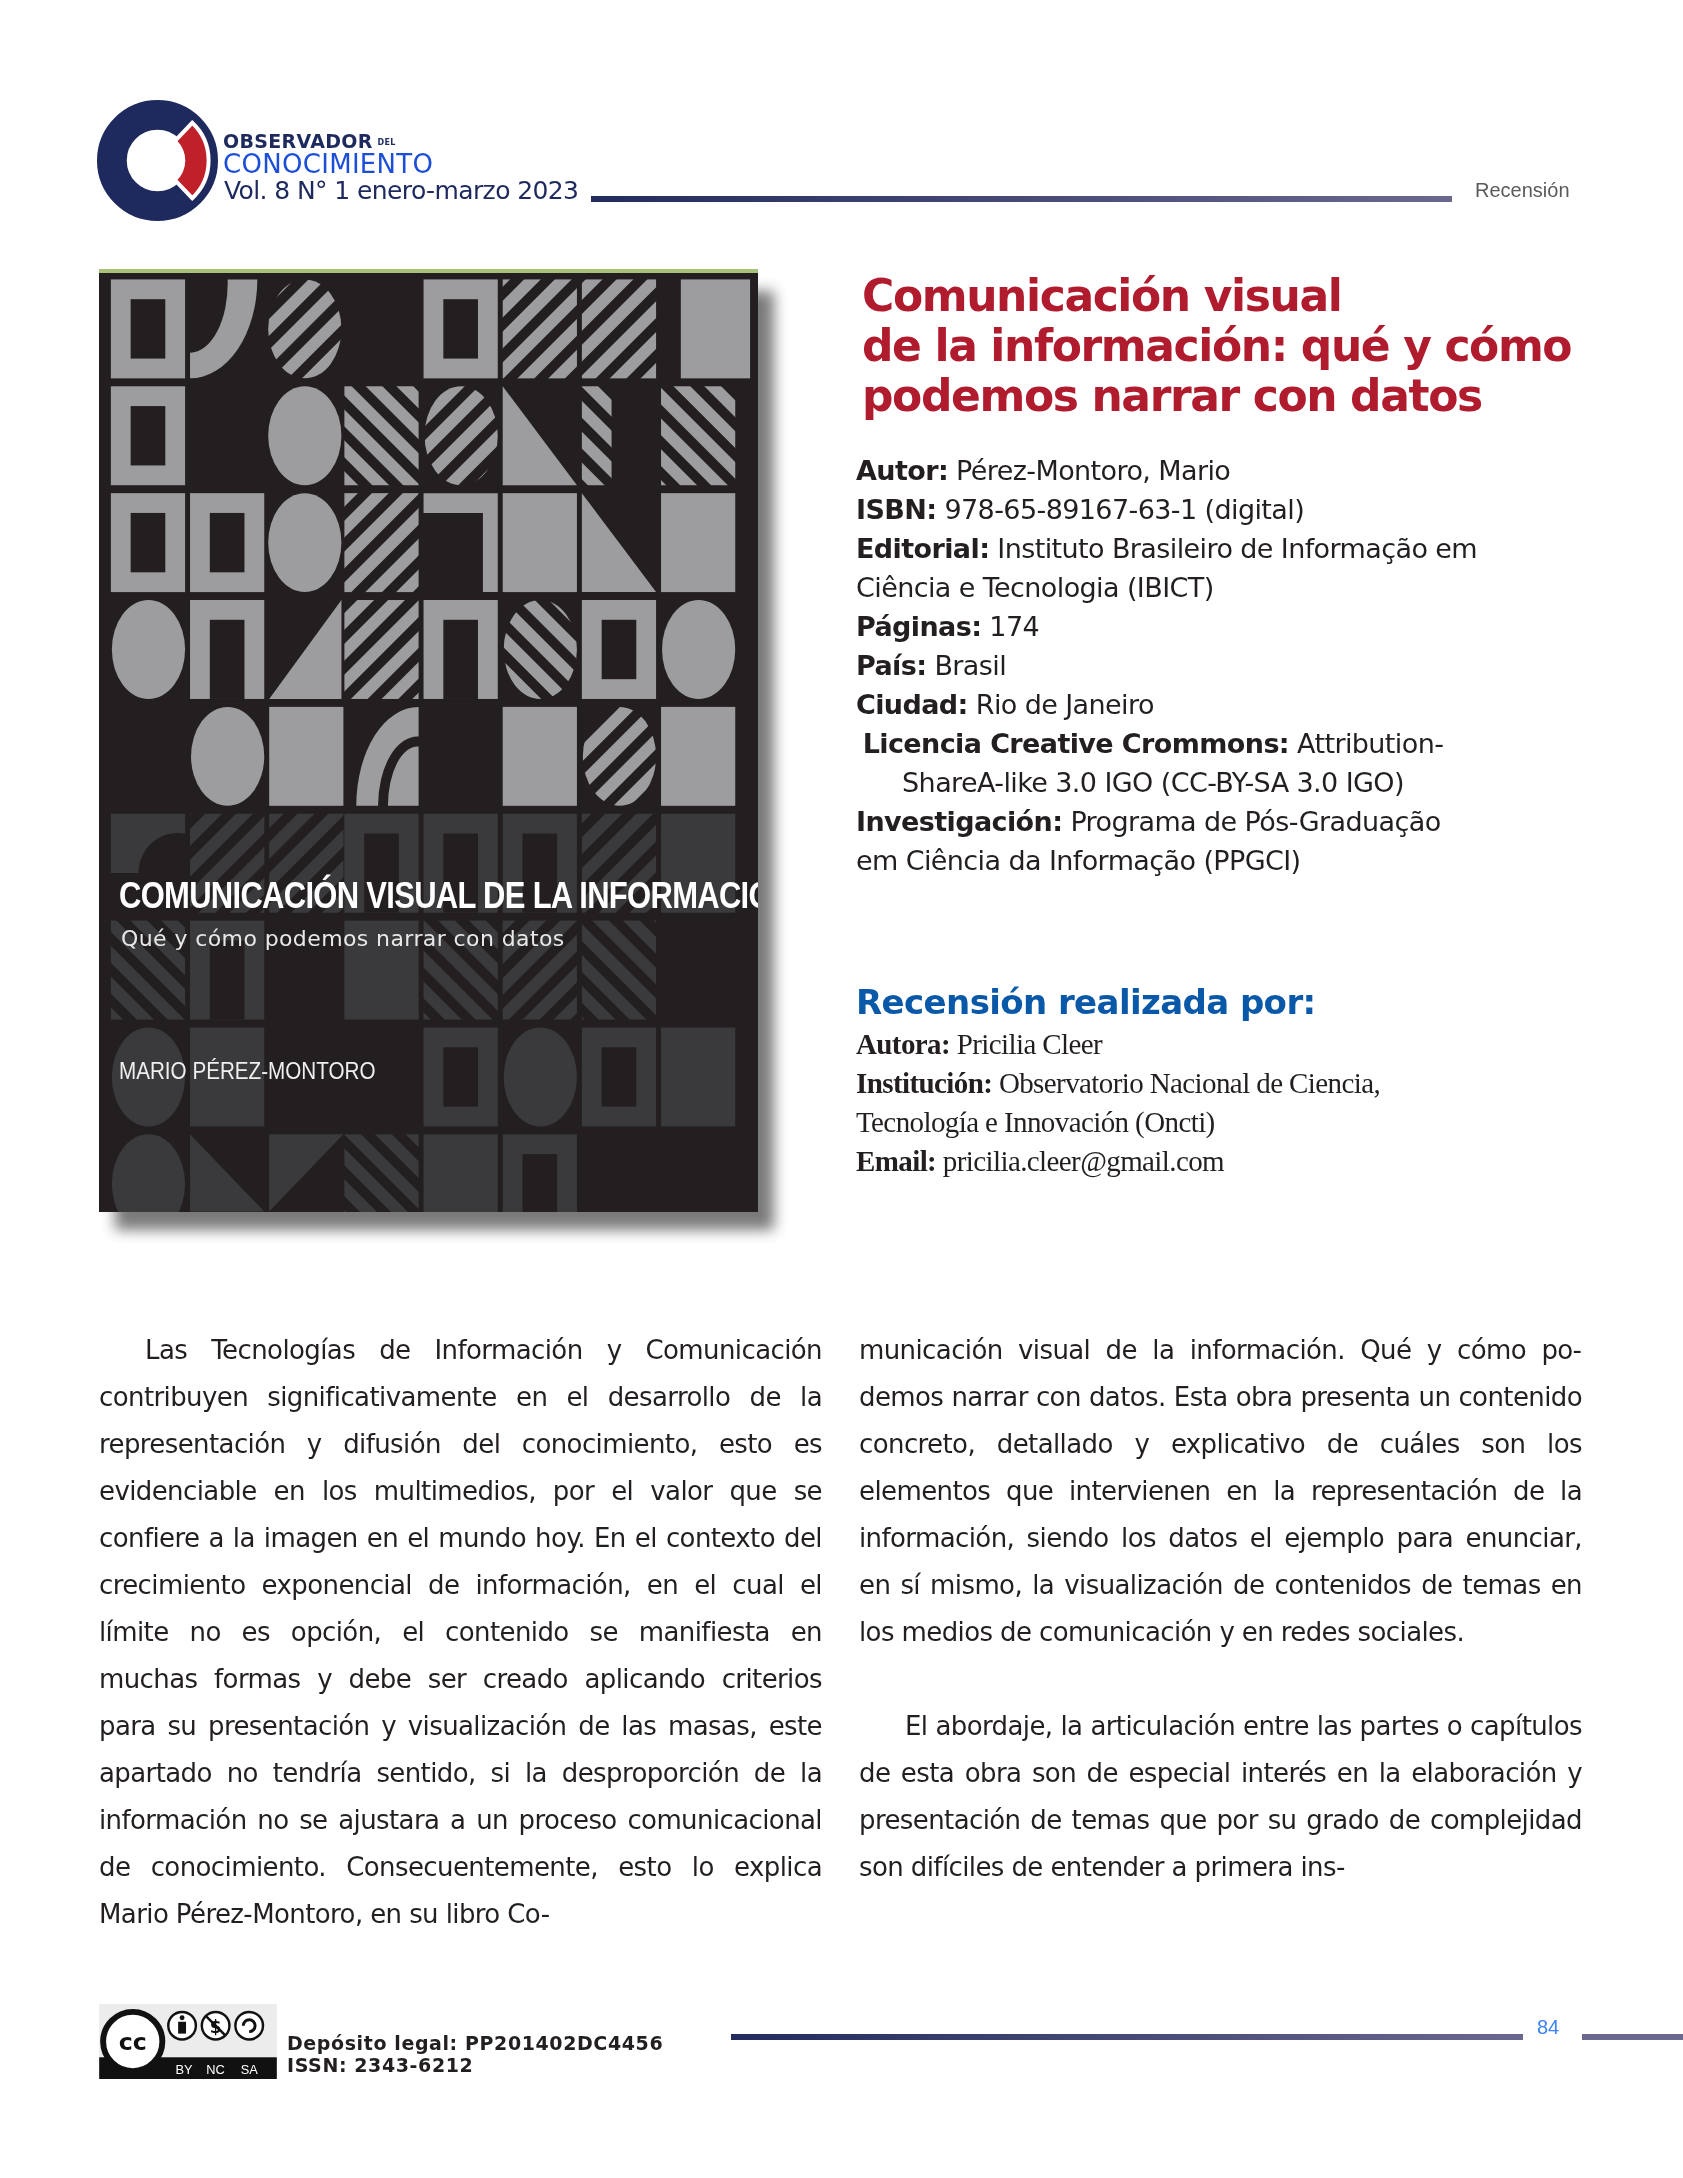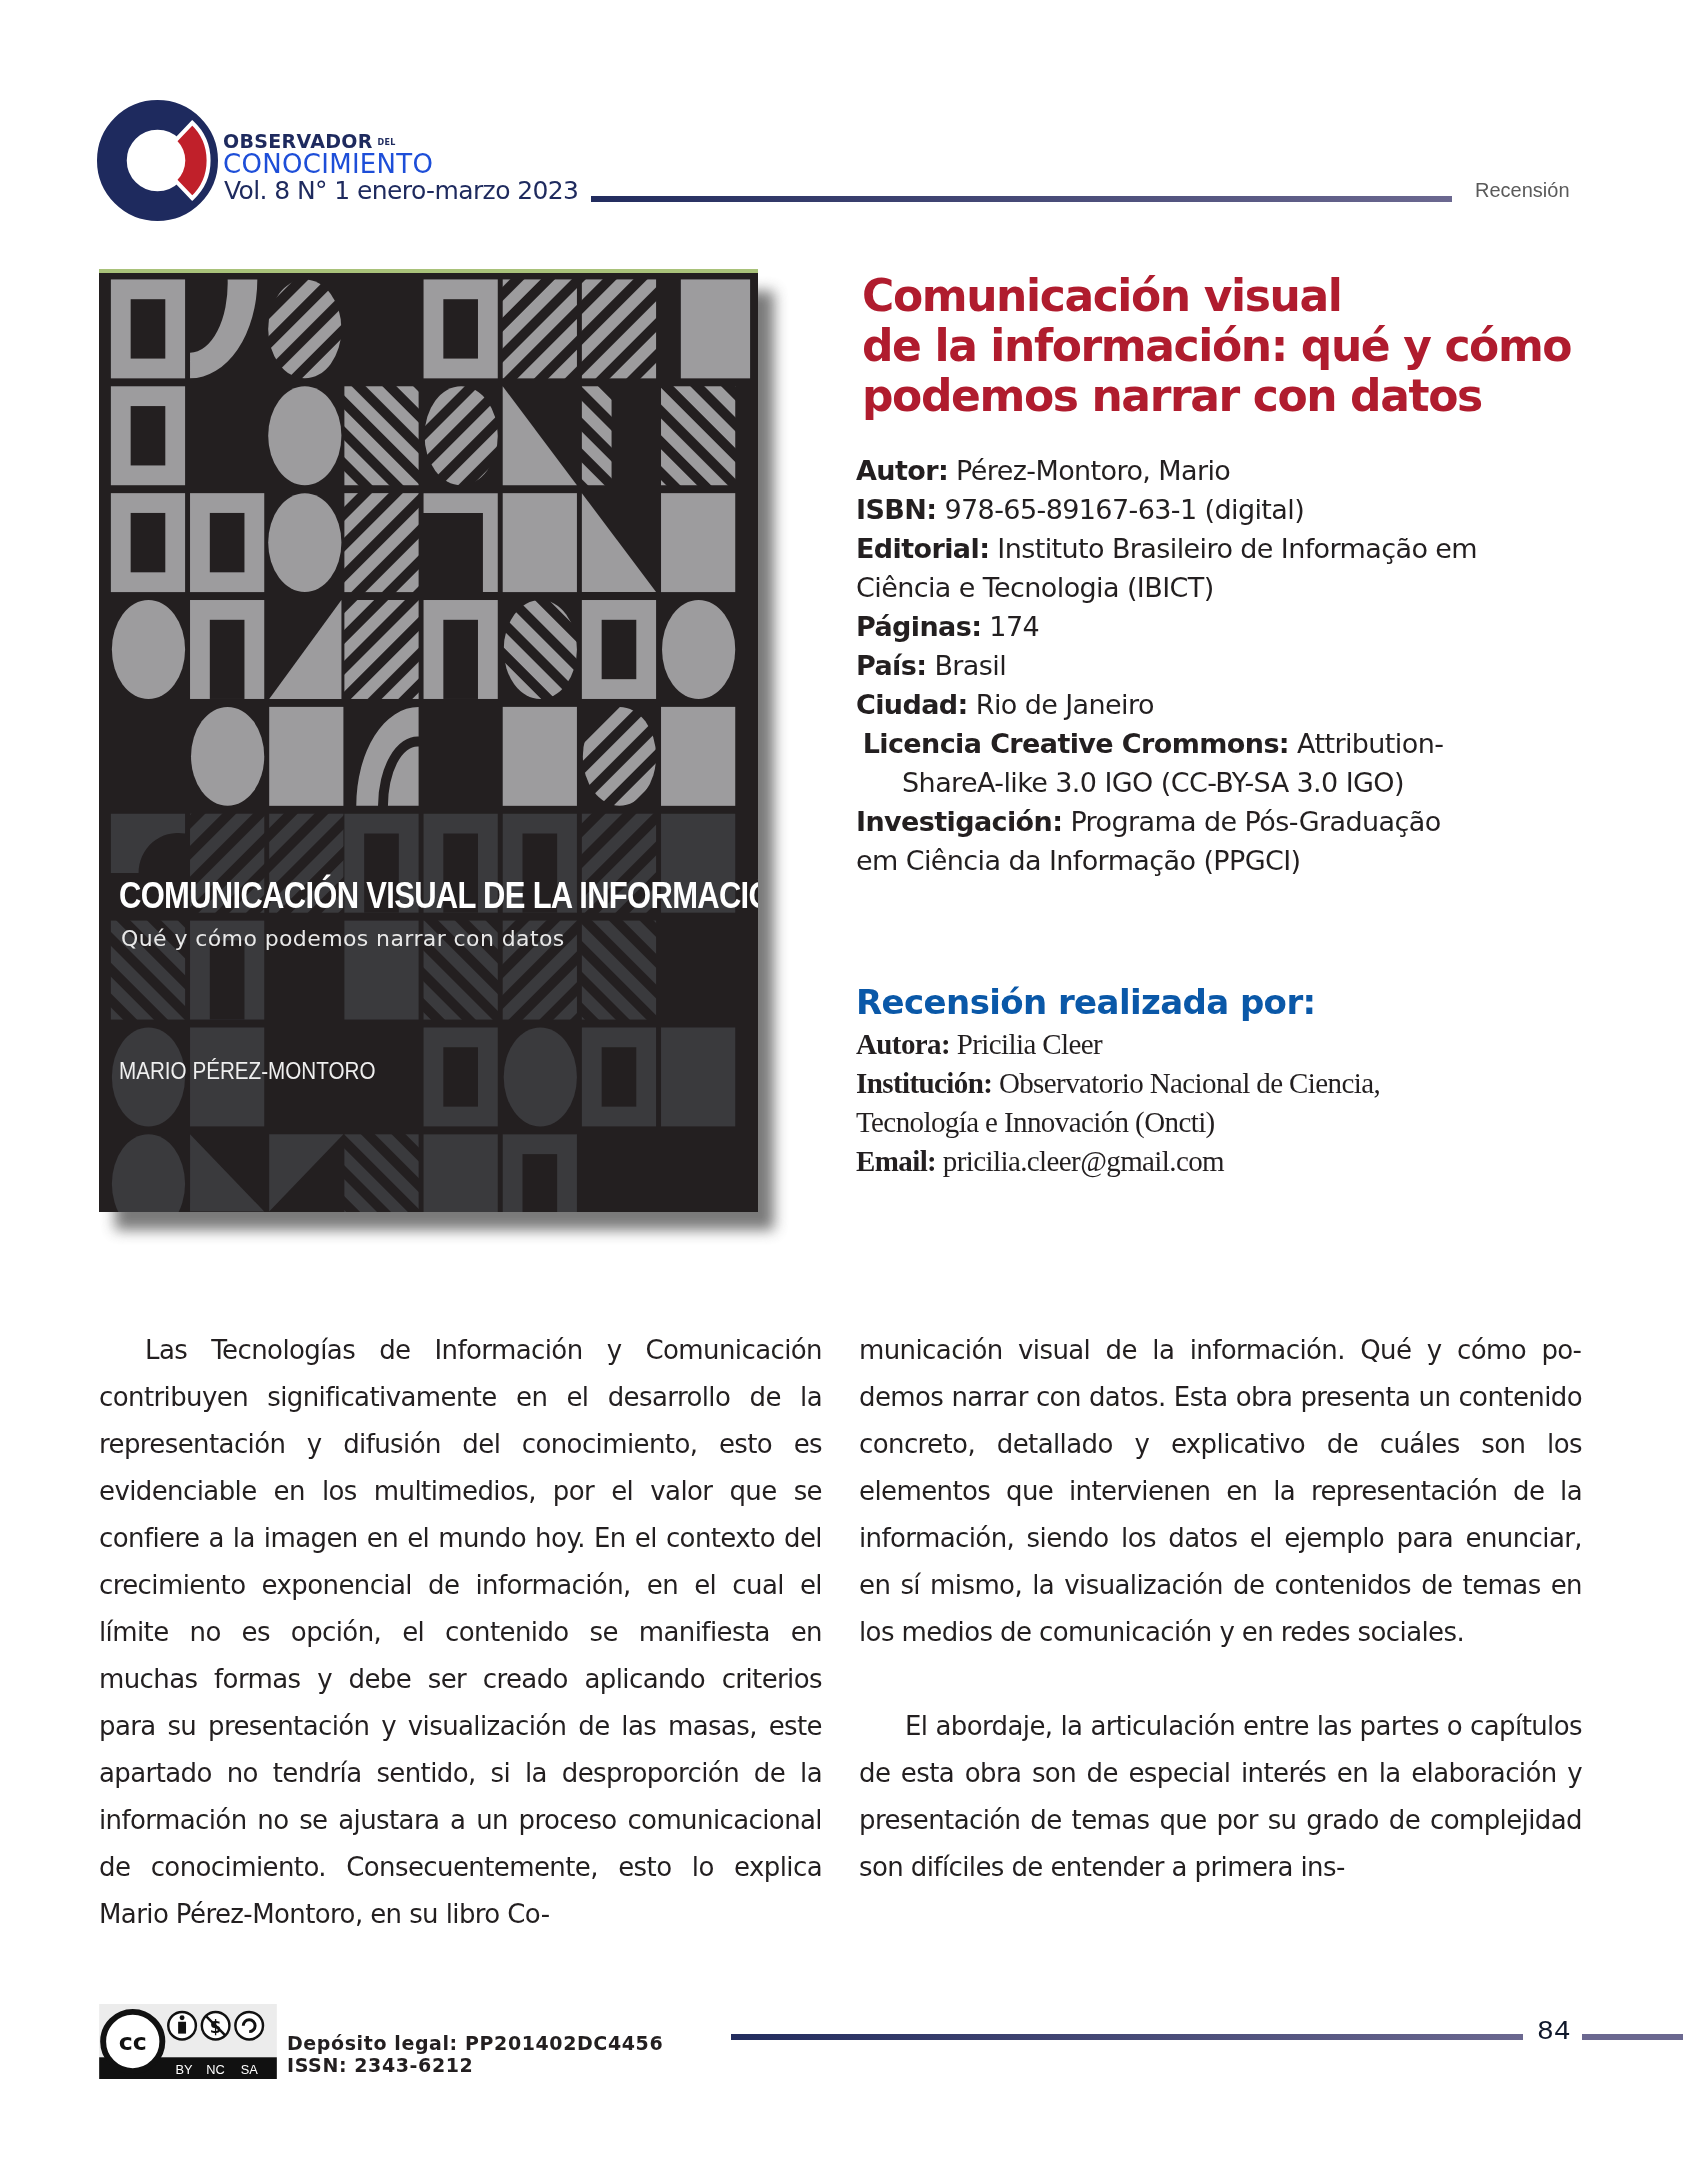--- a/index.html
+++ b/index.html
@@ -46,21 +46,21 @@
   .col-left { left:99px; }
   .col-right { left:859px; }
   .col p { margin:0; }
   .indent { text-indent:46px; }
   .gap { height:47px; }
 
   
   .cc { position:absolute; left:99px; top:2004px; width:178px; height:75px; }
   .footer-text { position:absolute; left:287px; top:2032px; font-family:"DejaVu Sans",sans-serif; font-weight:bold; font-size:19px; line-height:22px; color:#231f20; letter-spacing:0.6px; }
   .ftr-rule1 { position:absolute; left:731px; top:2034px; width:792px; height:6px; background:linear-gradient(to right,#222c5e,#6b6890); }
-  .page-num { position:absolute; left:1537px; top:2016px; font-size:28px; color:#0f172a; font-family:Liberation Mono, monospace; }
+  .page-num { position:absolute; left:1537px; top:2016px; font-size:20px; color:#3b82f6; font-family:Liberation Sans, sans-serif; }
   .ftr-rule2 { position:absolute; left:1582px; top:2034px; width:101px; height:6px; background:#6b6890; }
 </style>
 </head>
 <body>
 
 <div class="logo">
   <svg width="123" height="123" viewBox="0 0 124 124">
     <circle cx="62" cy="62" r="46" fill="none" stroke="#1e2a5e" stroke-width="30"></circle>
     <path d="M 97 24 A 52 52 0 0 1 97 100 L 78 80 A 24 24 0 0 0 78 44 Z" fill="#c0202a" stroke="#ffffff" stroke-width="4"></path>
     <circle cx="62" cy="62" r="28" fill="#ffffff"></circle>

